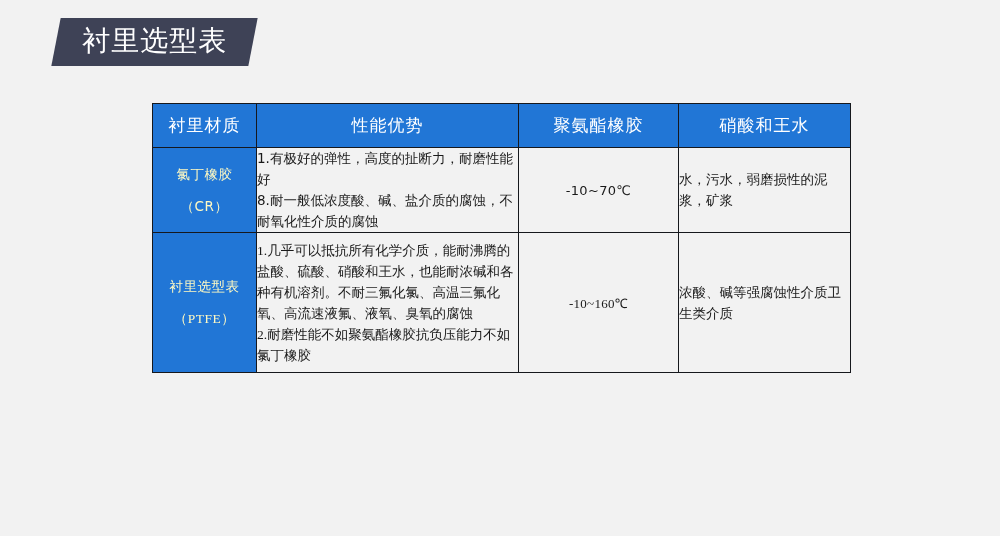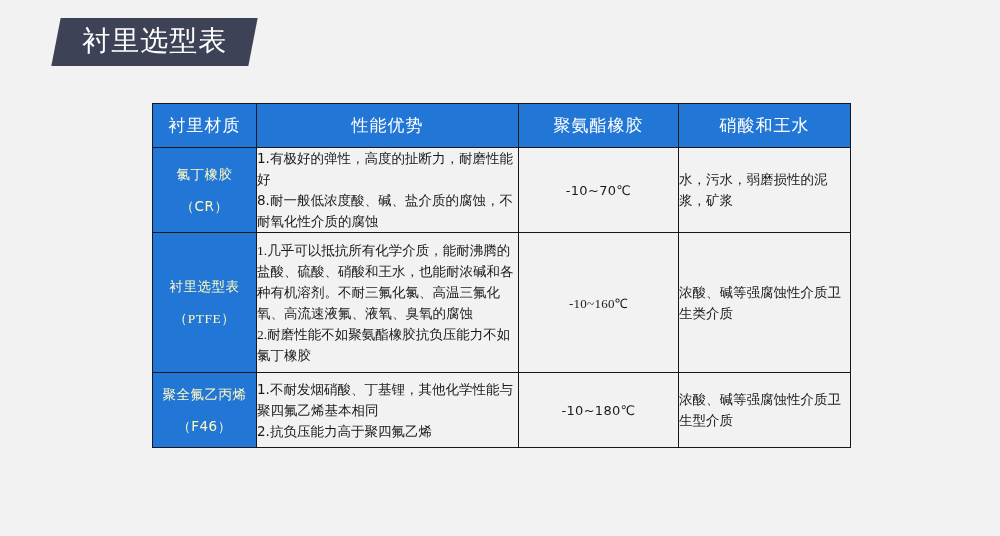--- a/index.html
+++ b/index.html
@@ -172,27 +172,15 @@
           <span class="abbr">（PTFE）</span>
         </td>
         <td class="perf">
           <span class="perf-line">1.几乎可以抵抗所有化学介质，能耐沸腾的盐酸、硫酸、硝酸和王水，也能耐浓碱和各种有机溶剂。不耐三氟化氯、高温三氟化氧、高流速液氟、液氧、臭氧的腐蚀</span>
           <span class="perf-line">2.耐磨性能不如聚氨酯橡胶抗负压能力不如氯丁橡胶</span>
         </td>
         <td class="temp">-10~160℃</td>
         <td class="usage mid">浓酸、碱等强腐蚀性介质卫生类介质</td>
       </tr>
 
-      <tr class="r4">
-        <td class="material">
-          <span>聚全氟乙丙烯</span>
-          <span class="abbr">（F46）</span>
-        </td>
-        <td class="perf">
-          <span class="perf-line">1.不耐发烟硝酸、丁基锂，其他化学性能与聚四氟乙烯基本相同</span>
-          <span class="perf-line">2.抗负压能力高于聚四氟乙烯</span>
-        </td>
-        <td class="temp">-10~180℃</td>
-        <td class="usage">浓酸、碱等强腐蚀性介质卫生型介质</td>
-      </tr>
     </tbody>
   </table>
 </div>
 
 </body></html>

